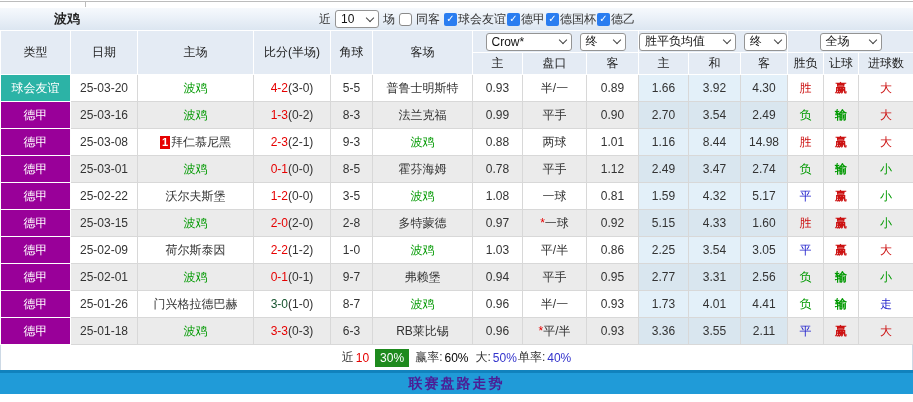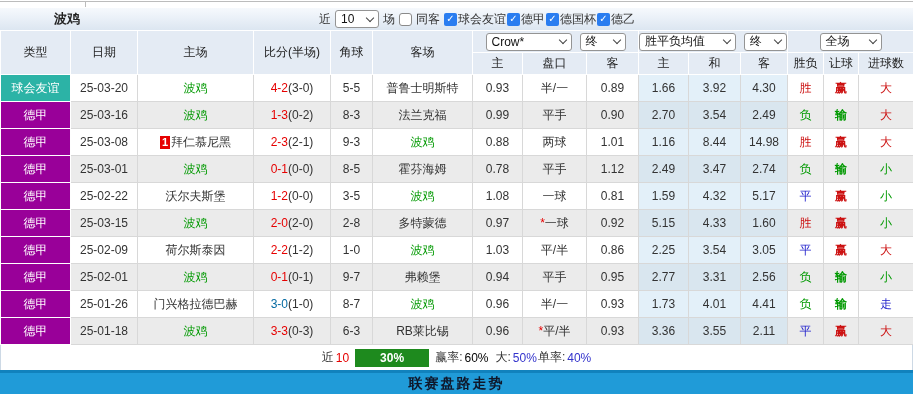--- a/index.html
+++ b/index.html
@@ -41,25 +41,25 @@
   td.type-cell { border:1px solid #fff; color:#fff; }
   td.tint { background-color:rgba(199,226,243,0.5); }
   td.col-hresult { font-weight:bold; }
   .rank { display:inline-block; background:#e60000; color:#fff; font-size:11px; line-height:13px;
           padding:0 2px; margin-right:1px; font-weight:bold; }
 
   
   .summary { height:25px; display:flex; align-items:center; justify-content:center; background:#fff;
              border-left:1px solid #cdd9e5; border-right:1px solid #cdd9e5; white-space:nowrap; }
   .summary span { margin:0 1px; }
-  .chip { color:#fff; font-weight:bold; padding:2px 25px; margin:0 5px !important; }
+  .chip { color:#fff; font-weight:normal; padding:2px 5px; margin:0 5px !important; }
 
   
   .footer { height:24px; display:flex; align-items:center; justify-content:center;
-            color:#0f172a; font-weight:bold; font-size:14px; letter-spacing:2px; border-top:3px solid #1182bd; }
+            color:#4c1d95; font-weight:bold; font-size:14px; letter-spacing:2px; border-top:3px solid #1182bd; }
 </style>
 </head>
 <body>
 
 <div class="wrap">
 
   <div class="top-strip"></div>
 
   <div class="titlebar">
     <span class="title">波鸡</span>
@@ -290,21 +290,21 @@
       <td class="tint">3.31</td>
       <td class="tint">2.56</td>
       <td style="color: rgb(0, 153, 0);">负</td>
       <td class="col-hresult" style="color: rgb(0, 153, 0);">输</td>
       <td style="color: rgb(0, 153, 0);">小</td>
     </tr>
         <tr>
       <td class="type-cell" style="background: rgb(153, 0, 153);">德甲</td>
       <td>25-01-26</td>
       <td><span>门兴格拉德巴赫</span></td>
-      <td><span style="color: #0369a1;">3-0</span><span>(1-0)</span></td>
+      <td><span style="color: #14532d;">3-0</span><span>(1-0)</span></td>
       <td>8-7</td>
       <td><span style="color: rgb(0, 153, 0);">波鸡</span></td>
       <td>0.96</td>
       <td><span>半/一</span></td>
       <td>0.93</td>
       <td class="tint">1.73</td>
       <td class="tint">4.01</td>
       <td class="tint">4.41</td>
       <td style="color: rgb(0, 153, 0);">负</td>
       <td class="col-hresult" style="color: rgb(0, 153, 0);">输</td>

